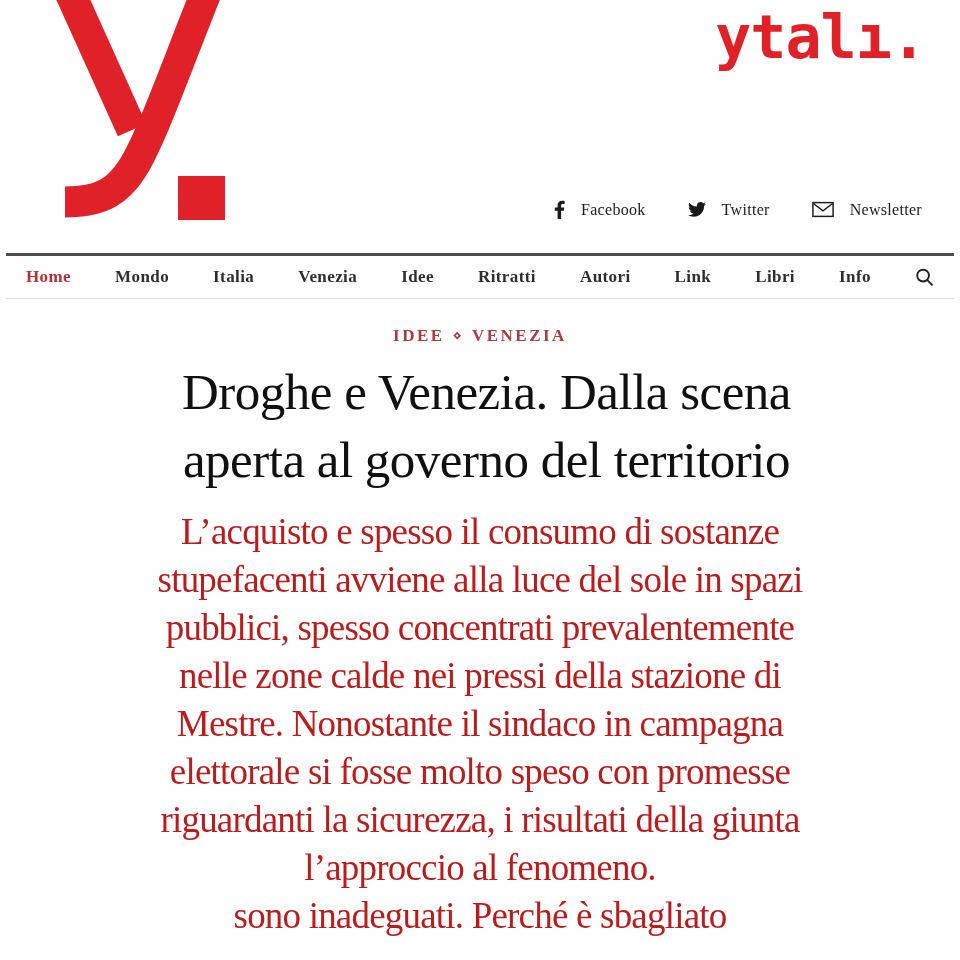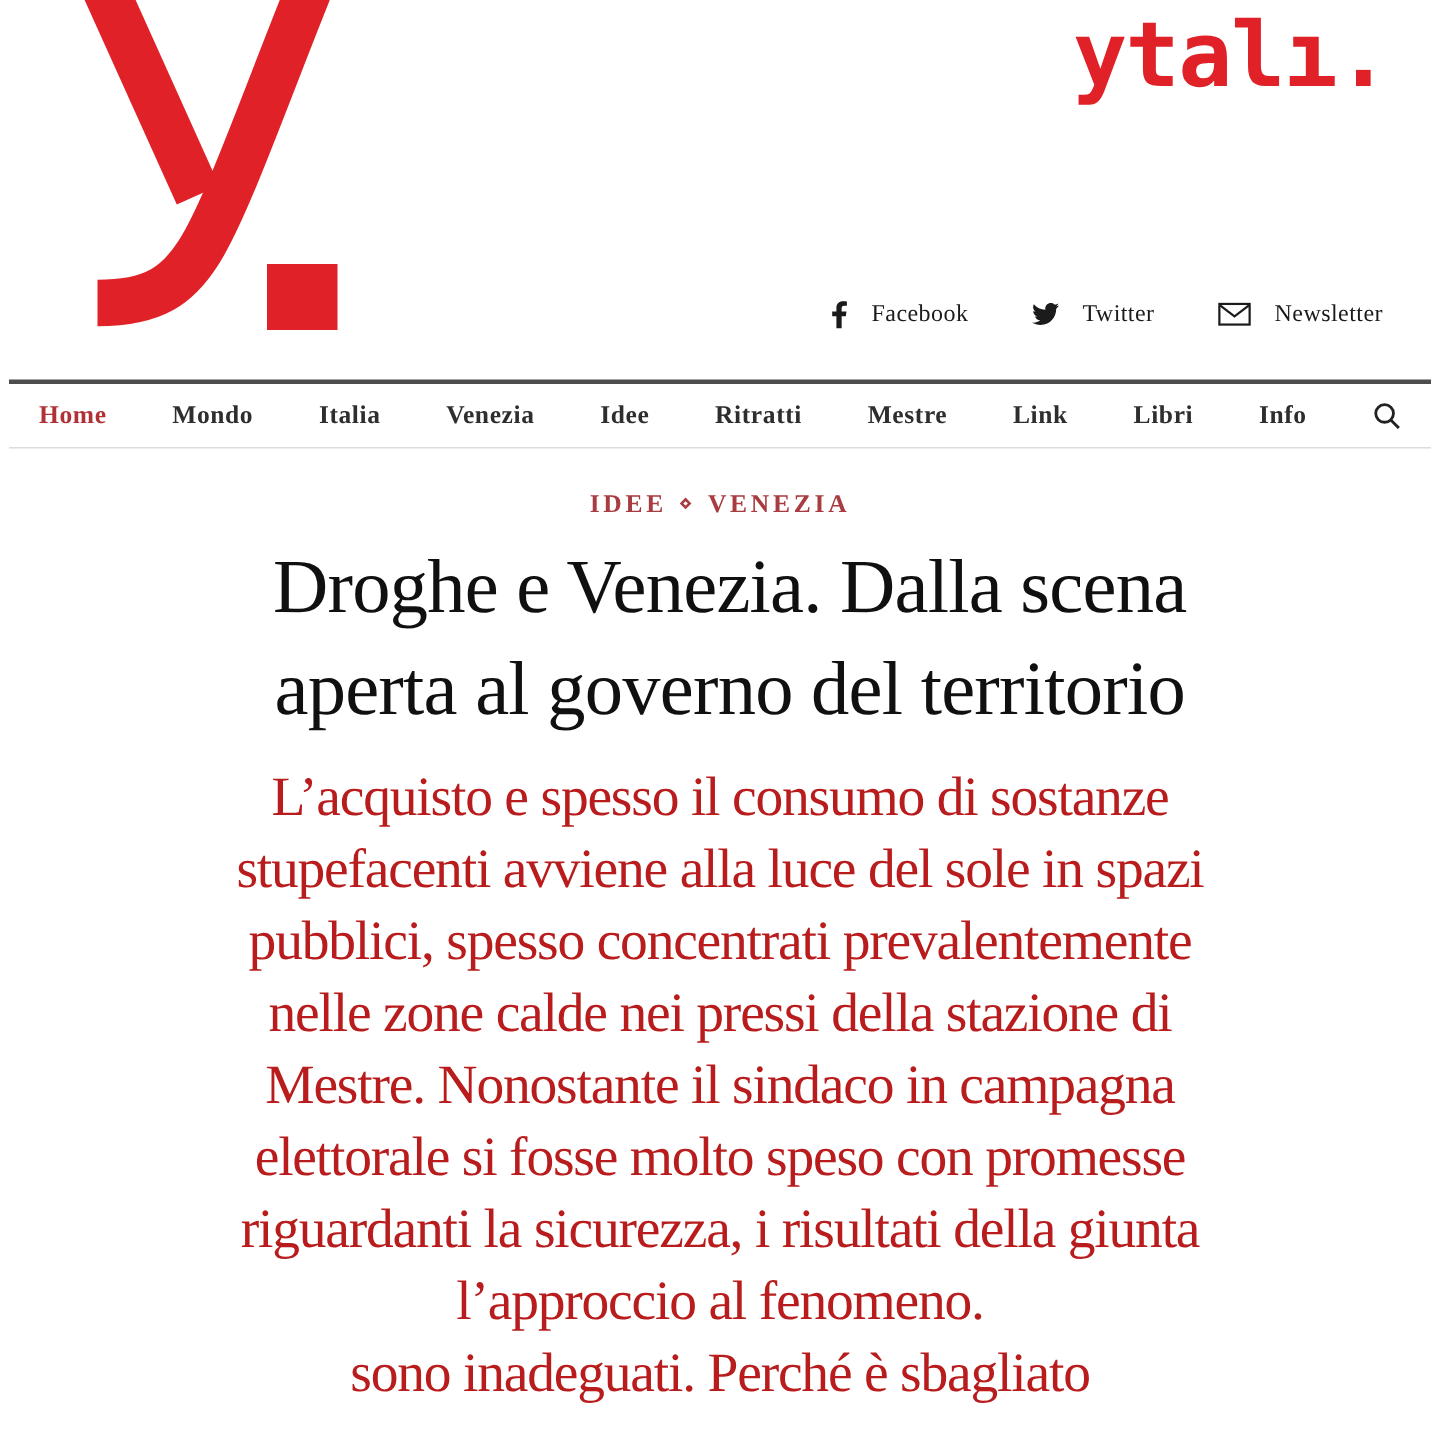--- a/index.html
+++ b/index.html
@@ -95,21 +95,21 @@
             <rect x="1" y="1.5" width="22" height="15"></rect>
             <path d="M1.5 2.5 L12 10.5 L22.5 2.5"></path>
           </svg>
         </span>
         <span class="social-label">Newsletter</span>
       </a>
     </div>
   </div>
 
   <nav class="nav">
-    <span id="nav-items" style="display:contents"><a class="active">Home</a><a class="">Mondo</a><a class="">Italia</a><a class="">Venezia</a><a class="">Idee</a><a class="">Ritratti</a><a class="">Mestre</a><a class="">Link</a><a class="">Libri</a><a class="">Info</a></span>
+    <span id="nav-items" style="display:contents"><a class="active">Home</a><a class="">Mondo</a><a class="">Italia</a><a class="">Venezia</a><a class="">Idee</a><a class="">Ritratti</a><a class="">Autori</a><a class="">Link</a><a class="">Libri</a><a class="">Info</a></span>
     <span class="nav-search">
       <svg width="19" height="19" viewBox="0 0 20 20" fill="none" stroke="#222" stroke-width="2">
         <circle cx="8.5" cy="8" r="6.2"></circle>
         <line x1="13" y1="12.8" x2="18.5" y2="18.3"></line>
       </svg>
     </span>
   </nav>
 
   <main class="article">
 

